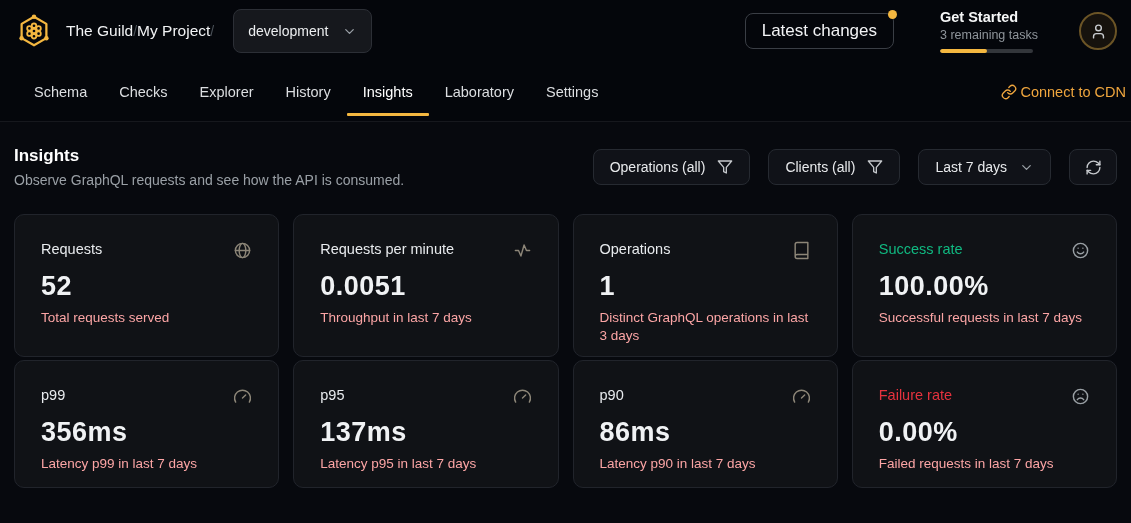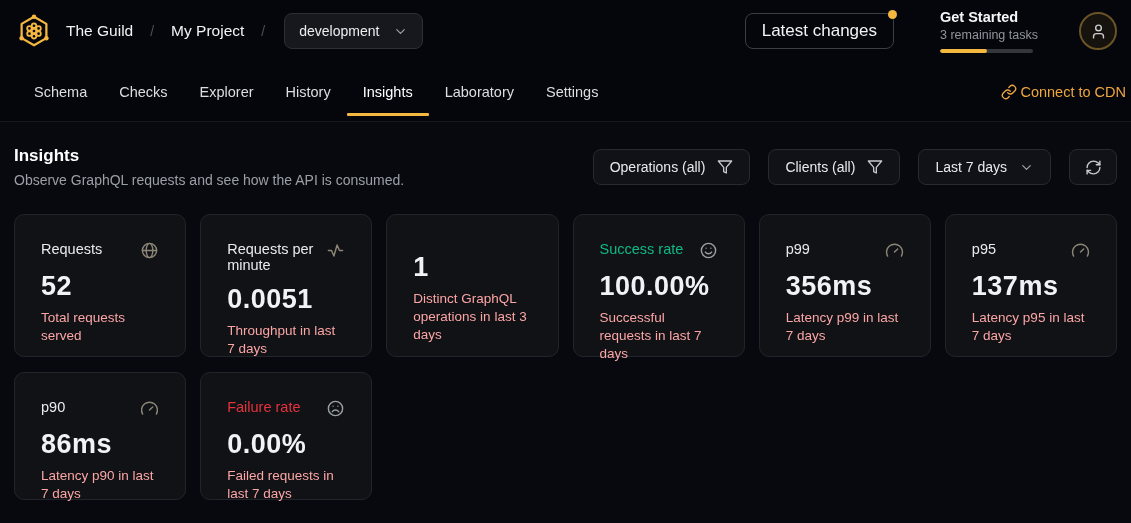--- a/index.html
+++ b/index.html
@@ -8,25 +8,25 @@
     background: #07090e;
     color: #f2f3f5;
     font-family: "Liberation Sans", sans-serif;
   }
   svg { display: block; }
 
   
   .app-header { background: #04060b; }
   .topbar { height: 62px; display: flex; align-items: center; padding: 0 14px 0 16px; }
   .logo { margin-right: 14px; cursor: pointer; }
-  .crumbs { display: flex; align-items: center; gap: 17px; font-size: 15.5px; }
+  .crumbs { display: flex; align-items: center; font-size: 15.5px; }
   .crumb { color: #f2f3f5; font-weight: 500; cursor: pointer; }
   .crumb-sep { color: #4b5158; font-size: 14px; }
   .env-btn {
-    margin-left: 19px; height: 36px; display: flex; align-items: center; gap: 14px;
+    margin-left: 19px; height: 44px; display: flex; align-items: center; gap: 14px;
     padding: 0 14px; background: #16181d; border: 1px solid #2c2f36; border-radius: 8px;
     color: #eceef0; font-size: 14px; cursor: pointer;
   }
   .hdr-right { margin-left: auto; display: flex; align-items: center; gap: 46px; }
   .latest-btn {
     position: relative; height: 36px; padding: 0 16px; display: flex; align-items: center;
     background: transparent; border: 1px solid #3a3e45; border-radius: 8px;
     color: #f2f3f5; font-size: 17px; cursor: pointer;
   }
   .latest-dot { position: absolute; top: -4px; right: -4px; width: 9px; height: 9px;
@@ -59,22 +59,22 @@
   .page-title { font-size: 17px; font-weight: 700; color: #ffffff; }
   .page-sub { margin-top: 6px; font-size: 14px; color: #9aa0a6; }
   .filter-row { display: flex; align-items: center; gap: 18px; }
   .filter-btn { height: 36px; display: flex; align-items: center; gap: 12px; padding: 0 16px;
     background: #101218; border: 1px solid #262a31; border-radius: 8px;
     color: #e8eaec; font-size: 14px; cursor: pointer; }
   .filter-btn .fi { color: #c6c9cd; }
   .icon-btn { width: 48px; justify-content: center; padding: 0; }
 
   
-  .cards { margin-top: 26px; display: grid; grid-template-columns: repeat(6, 1fr);
-    grid-template-rows: 143px 128px; gap: 15px 14px; }
+  .cards { margin-top: 26px; display: grid; grid-template-columns: repeat(4, 1fr);
+    grid-template-rows: 143px 128px; gap: 3px 14px; }
   .card { background: #101216; border: 1px solid #21242b; border-radius: 10px; padding: 26px; }
   .card-top { display: flex; justify-content: space-between; align-items: flex-start; }
   .card-title { font-size: 14.5px; color: #e8ebee; }
   .card-title.success { color: #10b981; }
   .card-title.danger { color: #e5323e; }
   .card-icon { color: #8d8678; }
   .card-icon.gray { color: #9aa0a5; }
   .card-value { margin-top: 11px; font-size: 27px; font-weight: 700; color: #f0f2f4; letter-spacing: 0.5px; }
   .card-desc { margin-top: 7px; font-size: 13.5px; color: #fca5a5; line-height: 1.35; max-width: 235px; }
 </style>
@@ -240,20 +240,28 @@
           <svg width="19" height="19" viewBox="0 0 24 24" fill="none" stroke="currentColor" stroke-width="1.8" stroke-linecap="round" stroke-linejoin="round">
               <path d="M3 12h4l3 7 4-14 3 7h4"></path>
             </svg>
         </span>
       </div>
       <div class="card-value">0.0051</div>
       <div class="card-desc">Throughput in last 7 days</div>
     </div>
 
     <div class="card">
+      <div class="card-top">
+        <span class="card-title">Operations</span>
+        <span class="card-icon">
+          <svg width="19" height="19" viewBox="0 0 24 24" fill="none" stroke="currentColor" stroke-width="1.8" stroke-linecap="round" stroke-linejoin="round">
+              <path d="M4 19.5v-15A2.5 2.5 0 0 1 6.5 2H20v20H6.5a2.5 2.5 0 0 1 0-5H20"></path>
+            </svg>
+        </span>
+      </div>
       <div class="card-value">1</div>
       <div class="card-desc">Distinct GraphQL operations in last 3 days</div>
     </div>
 
     <div class="card">
       <div class="card-top">
         <span class="card-title success">Success rate</span>
         <span class="card-icon gray">
           <svg width="19" height="19" viewBox="0 0 24 24" fill="none" stroke="currentColor" stroke-width="1.8" stroke-linecap="round" stroke-linejoin="round">
               <circle cx="12" cy="12" r="9"></circle>

